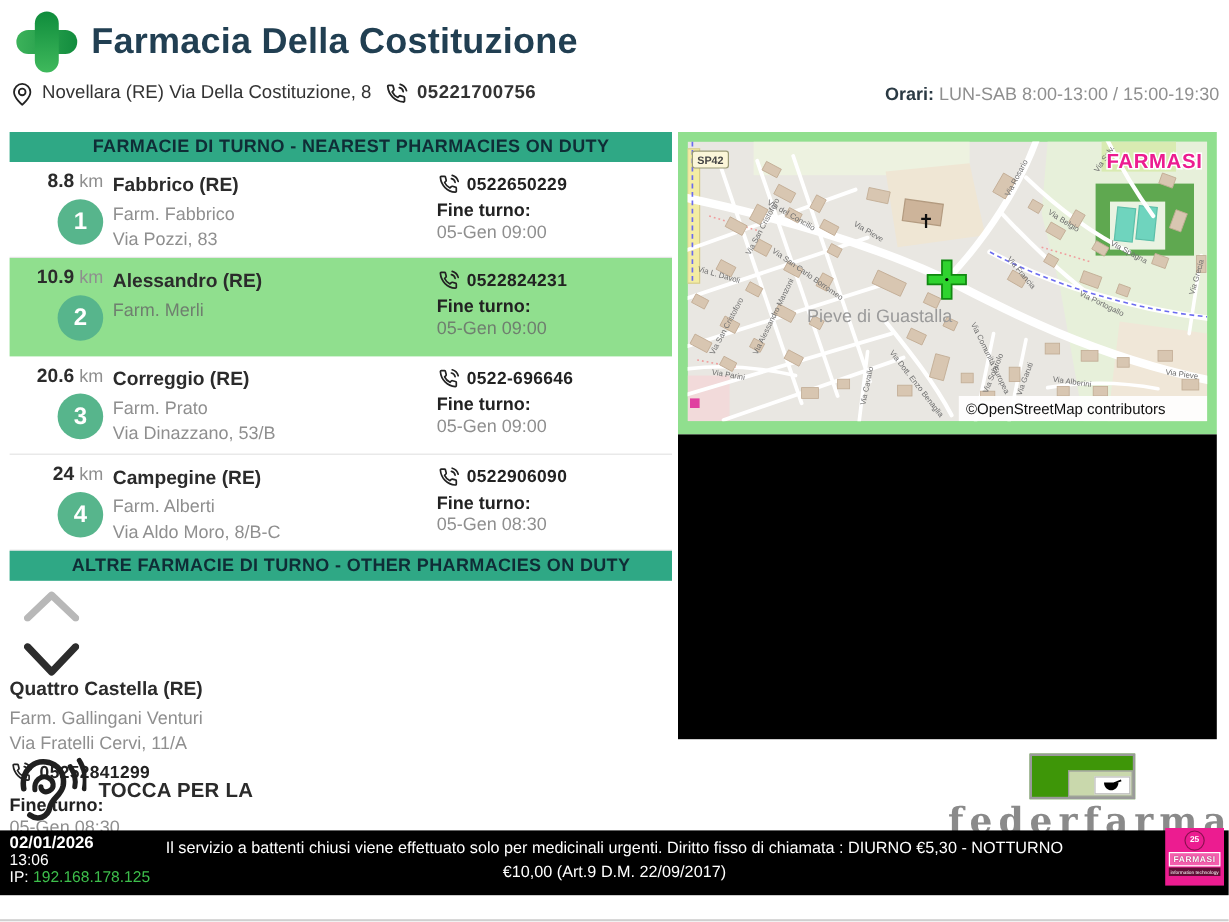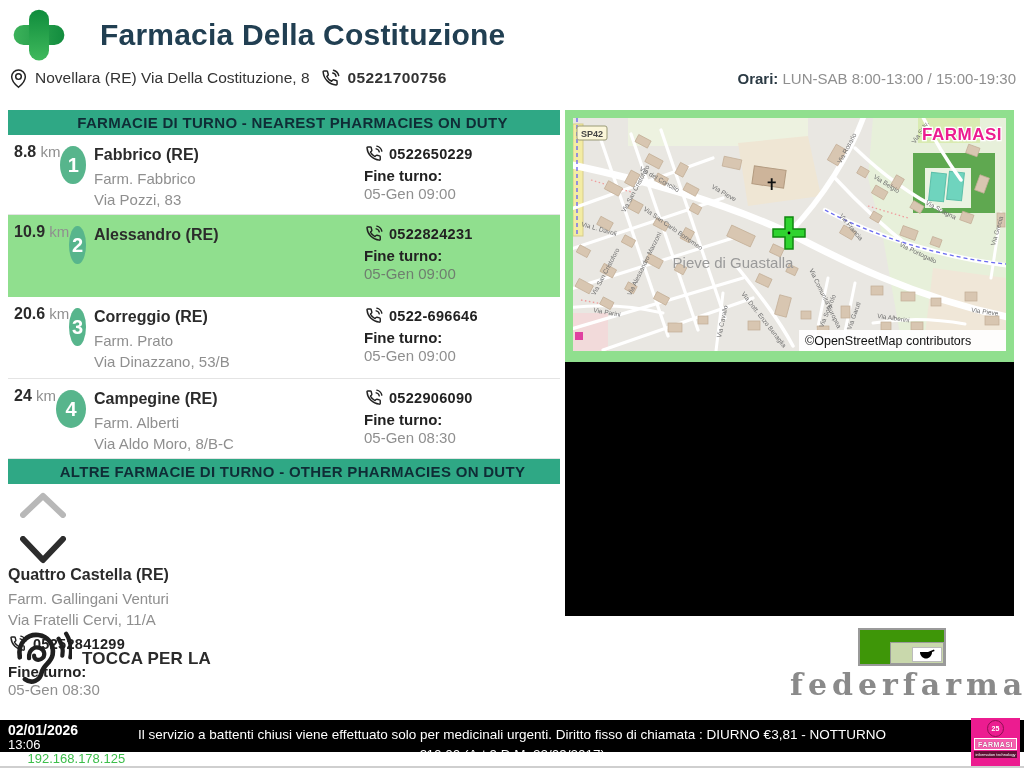--- a/index.html
+++ b/index.html
@@ -4,39 +4,39 @@
 <style>
   :root{
     --accent:#2FA885; --hl:#90DF8E; --badge:#57B58C; --dark:#2d2d2d; --gray:#8f8f8f;
     --title:#213F52; --pink:#EC1C90; --ipgreen:#3DBE4B; --fedgreen:#3E9608;
   }
   *{margin:0;padding:0;box-sizing:border-box;}
   html,body{width:1024px;height:768px;overflow:hidden;}
   body{font-family:"Liberation Sans",sans-serif;background:#fff;position:relative;color:var(--dark);}
 
   
-  .hdr{position:absolute;left:10px;top:6px;display:flex;align-items:center;gap:24px;}
+  .hdr{position:absolute;left:10px;top:6px;display:flex;align-items:center;}
   .hdr-logo{width:58px;height:58px;}
   .hdr-title{font-size:30px;font-weight:600;color:var(--title);margin-left:8px;letter-spacing:.2px;}
   .infobar{position:absolute;left:8px;top:64px;width:1008px;height:28px;display:flex;align-items:center;}
   .info-left{display:flex;align-items:center;font-size:15.5px;font-weight:500;color:#333;}
   .info-left .txt{margin:0 10px 0 6px;}
   .info-left .ph-num{margin-left:7px;font-weight:600;letter-spacing:.4px;}
   .info-right{margin-left:auto;font-size:15px;color:var(--gray);}
   .info-right b{color:#2b3a44;font-weight:700;}
 
   
   .panel{position:absolute;left:8px;top:110px;width:552px;}
   .banner{height:25px;background:var(--accent);display:flex;align-items:center;justify-content:center;
           font-size:15px;font-weight:700;color:#0f2d36;letter-spacing:.3px;padding-left:17px;}
   .row{display:flex;padding:6px 4px 4px 6px;border-bottom:1px solid #e4e4e4;min-height:76px;}
   .row.hl{background:var(--hl);border-bottom:none;min-height:81px;}
   .row:nth-child(3),.row:nth-child(4){min-height:82px;}
   .row:last-child{border-bottom:none;}
-  .dist-col{width:72px;display:flex;flex-direction:row;align-items:flex-start;flex:none;}
+  .dist-col{width:72px;display:flex;flex-direction:column;align-items:flex-end;flex:none;}
   .dist{font-size:15px;color:var(--gray);margin-top:2px;white-space:nowrap;}
   .dist b{font-size:16px;color:#2b2b2b;font-weight:700;}
   .numbadge{width:38px;height:38px;border-radius:50%;background:var(--badge);color:#fff;
             font-size:20px;font-weight:700;display:flex;align-items:center;justify-content:center;margin-top:5px;}
   .name-col{flex:1;padding-left:8px;padding-top:5px;}
   .city{font-size:16px;font-weight:700;color:#2b2b2b;margin-bottom:4px;}
   .sub{font-size:15px;color:var(--gray);line-height:21px;}
   .hl .sub{color:#6f7f6f;}
   .phone-col{width:192px;flex:none;padding-top:3px;}
   .ph-line{display:flex;align-items:center;font-size:14.5px;font-weight:700;color:#222;letter-spacing:.3px;}
@@ -67,21 +67,21 @@
   .voice{position:absolute;left:8px;top:626px;display:flex;align-items:center;cursor:pointer;}
   .voice-txt{margin-left:10px;font-size:17px;font-weight:700;color:#2b2b2b;line-height:22px;letter-spacing:.2px;}
   .fed{position:absolute;left:790px;top:628px;width:224px;text-align:center;}
   .fed-graphic{width:88px;height:38px;margin:0 auto;position:relative;background:var(--fedgreen);border:2px solid #9a9a9a;}
   .fed-inner{position:absolute;left:30px;top:12px;right:0;bottom:0;background:#C9D8AC;border:1px solid #9a9a9a;}
   .fed-white{position:absolute;right:1px;bottom:1px;width:30px;height:15px;background:#fff;border:1px solid #bbb;
              display:flex;align-items:center;justify-content:center;}
   .fed-word{font-family:"DejaVu Serif",serif;font-weight:700;font-size:30px;color:#8a8a8a;letter-spacing:5px;margin-top:1px;}
 
   
-  .footer{position:absolute;left:0;top:720px;width:1024px;height:32px;background:#000;color:#fff;}
+  .footer{position:absolute;left:0;top:692px;width:1024px;height:54px;background:#000;color:#fff;}
   .foot-edge{position:absolute;left:0;top:766px;width:1024px;height:2px;background:#cfcfcf;}
   .foot-left{position:absolute;left:8px;top:3px;line-height:14.5px;font-size:13px;}
   .foot-left .d{font-weight:700;font-size:14px;}
   .foot-left .ipv{color:var(--ipgreen);}
   .foot-center{position:absolute;left:132px;top:5px;width:760px;text-align:center;font-size:13.5px;line-height:20px;}
   .farmasi-box{position:absolute;right:4px;top:-2px;width:49px;height:48px;background:var(--pink);
                display:flex;flex-direction:column;align-items:center;padding-top:2px;}
   .f-emblem{width:17px;height:17px;border-radius:50%;border:1.5px solid #8c1050;color:#fff;font-size:7px;font-weight:700;
             display:flex;align-items:center;justify-content:center;}
   .f-band{margin-top:1px;width:43px;height:12px;border:1px solid #fff;background:#f45fae;color:#fff;font-size:7px;
@@ -169,20 +169,21 @@
     </div>
   </div>
 
   <div class="row hl">
     <div class="dist-col">
       <div class="dist"><b>10.9</b> <span>km</span></div>
       <div class="numbadge">2</div>
     </div>
     <div class="name-col">
       <div class="city">Alessandro (RE)</div>
+      <div class="sub">Farm. Merli</div>
     </div>
     <div class="phone-col">
       <div class="ph-line">
           <svg width="20" height="20">
             <use href="#ico-phone"></use>
           </svg>
           <span>0522824231</span>
         </div>
       <div class="ft-label">Fine turno:</div>
       <div class="ft-val">05-Gen 09:00</div>
@@ -446,21 +447,21 @@
   <div class="fed-word">federfarma</div>
 </div>
 
 <div class="footer">
   <div class="foot-left">
     <div class="d">02/01/2026</div>
     <div>13:06</div>
     <div><span>IP:</span> <span class="ipv">192.168.178.125</span></div>
   </div>
   <div class="foot-center">
-    <div>Il servizio a battenti chiusi viene effettuato solo per medicinali urgenti. Diritto fisso di chiamata : DIURNO €3,81 - NOTTURNO</div>
+    <div>Il servizio a battenti chiusi viene effettuato solo per medicinali urgenti. Diritto fisso di chiamata : DIURNO €5,30 - NOTTURNO</div>
     <div>€10,00 (Art.9 D.M. 22/09/2017)</div>
   </div>
   <div class="farmasi-box">
     <div class="f-emblem">25</div>
     <div class="f-band">FARMASI</div>
     <div class="f-tag">information technology</div>
   </div>
 </div>
 <div class="foot-edge"></div>
 

